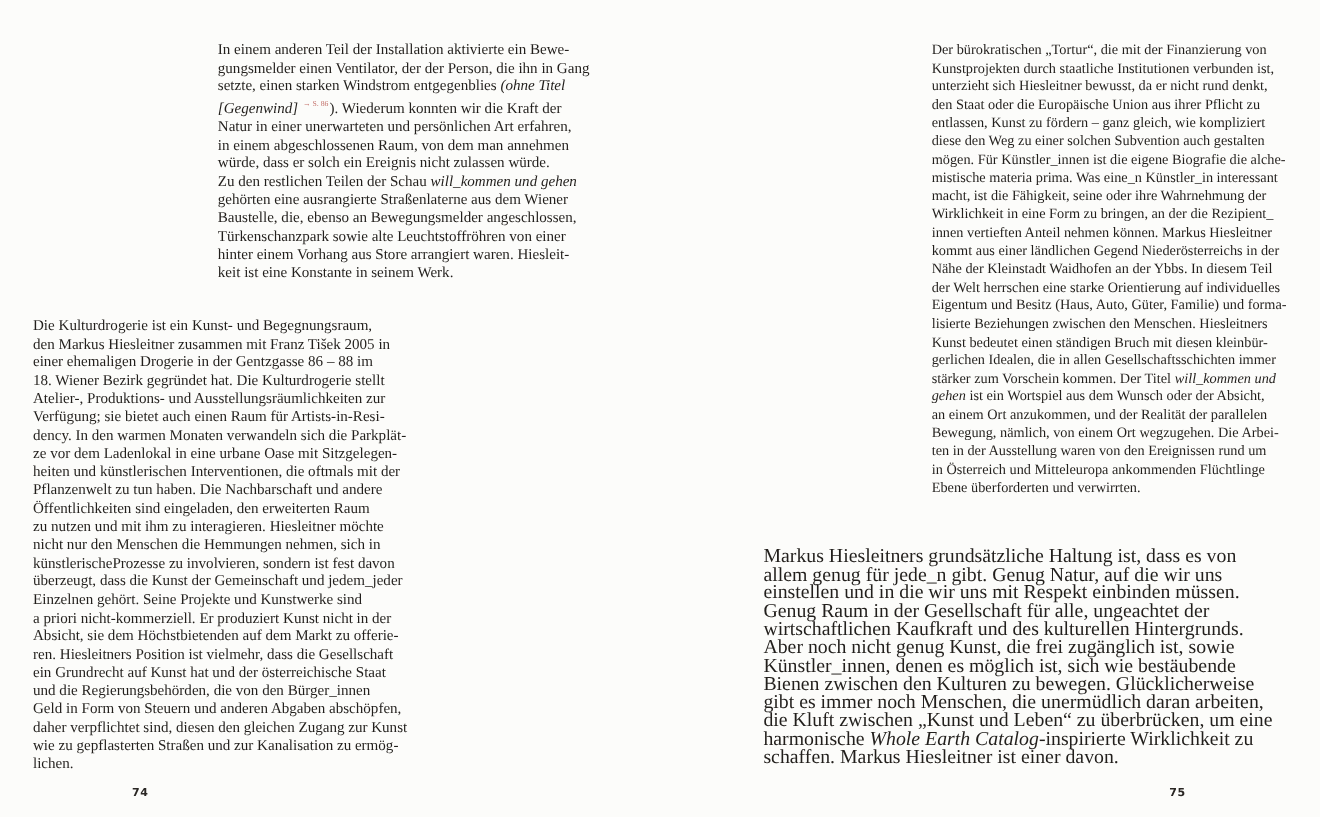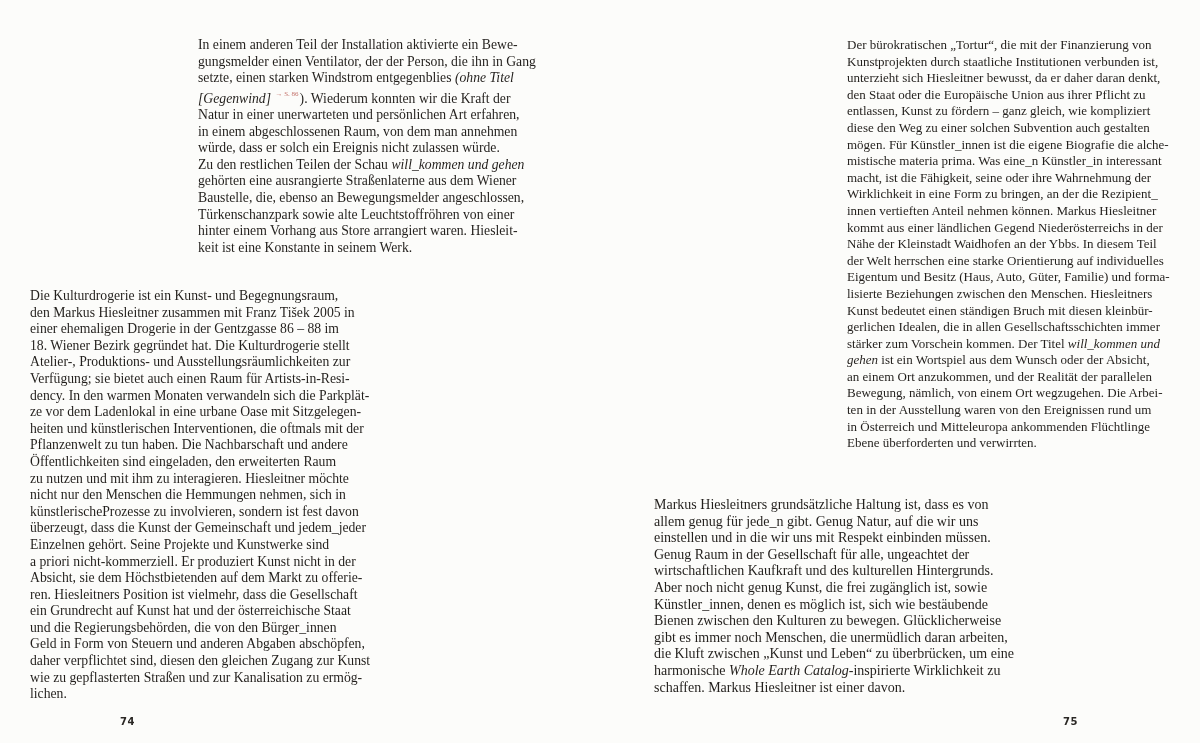--- a/index.html
+++ b/index.html
@@ -19,21 +19,21 @@
   .textblock {
     position: absolute;
   }
   .textblock .line {
     white-space: pre;
     line-height: 16.6px;
   }
   .block-a { left: 198px; top: 21px;  font-size: 13.7px; }
   .block-b { left: 30px;  top: 272px; font-size: 13.7px; }
   .block-c { left: 847px; top: 21px;  font-size: 13.0px; }
-  .block-d { left: 654px; top: 481px; font-size: 14px; }
+  .block-d { left: 694px; top: 481px; font-size: 18px; }
   em { font-style: italic; text-align: center; }
   sup.ref {
     font-size: 7px;
     color: var(--ref, #c4736c);
     position: relative;
     top: -1px;
     vertical-align: super;
     letter-spacing: 0;
     padding: 0 1px;
     font-style: normal;
@@ -103,21 +103,21 @@
       <div class="line">und die Regierungsbehörden, die von den Bürger_innen</div>
       <div class="line">Geld in Form von Steuern und anderen Abgaben abschöpfen,</div>
       <div class="line">daher verpflichtet sind, diesen den gleichen Zugang zur Kunst</div>
       <div class="line">wie zu gepflasterten Straßen und zur Kanalisation zu ermög-</div>
       <div class="line">lichen.</div>
     </div>
 
   <div class="textblock block-c">
       <div class="line">Der bürokratischen „Tortur“, die mit der Finanzierung von</div>
       <div class="line">Kunstprojekten durch staatliche Institutionen verbunden ist,</div>
-      <div class="line">unterzieht sich Hiesleitner bewusst, da er daher daran denkt,</div>
+      <div class="line">unterzieht sich Hiesleitner bewusst, da er nicht rund denkt,</div>
       <div class="line">den Staat oder die Europäische Union aus ihrer Pflicht zu</div>
       <div class="line">entlassen, Kunst zu fördern – ganz gleich, wie kompliziert</div>
       <div class="line">diese den Weg zu einer solchen Subvention auch gestalten</div>
       <div class="line">mögen. Für Künstler_innen ist die eigene Biografie die alche-</div>
       <div class="line">mistische materia prima. Was eine_n Künstler_in interessant</div>
       <div class="line">macht, ist die Fähigkeit, seine oder ihre Wahrnehmung der</div>
       <div class="line">Wirklichkeit in eine Form zu bringen, an der die Rezipient_</div>
       <div class="line">innen vertieften Anteil nehmen können. Markus Hiesleitner</div>
       <div class="line">kommt aus einer ländlichen Gegend Niederösterreichs in der</div>
       <div class="line">Nähe der Kleinstadt Waidhofen an der Ybbs. In diesem Teil</div>

